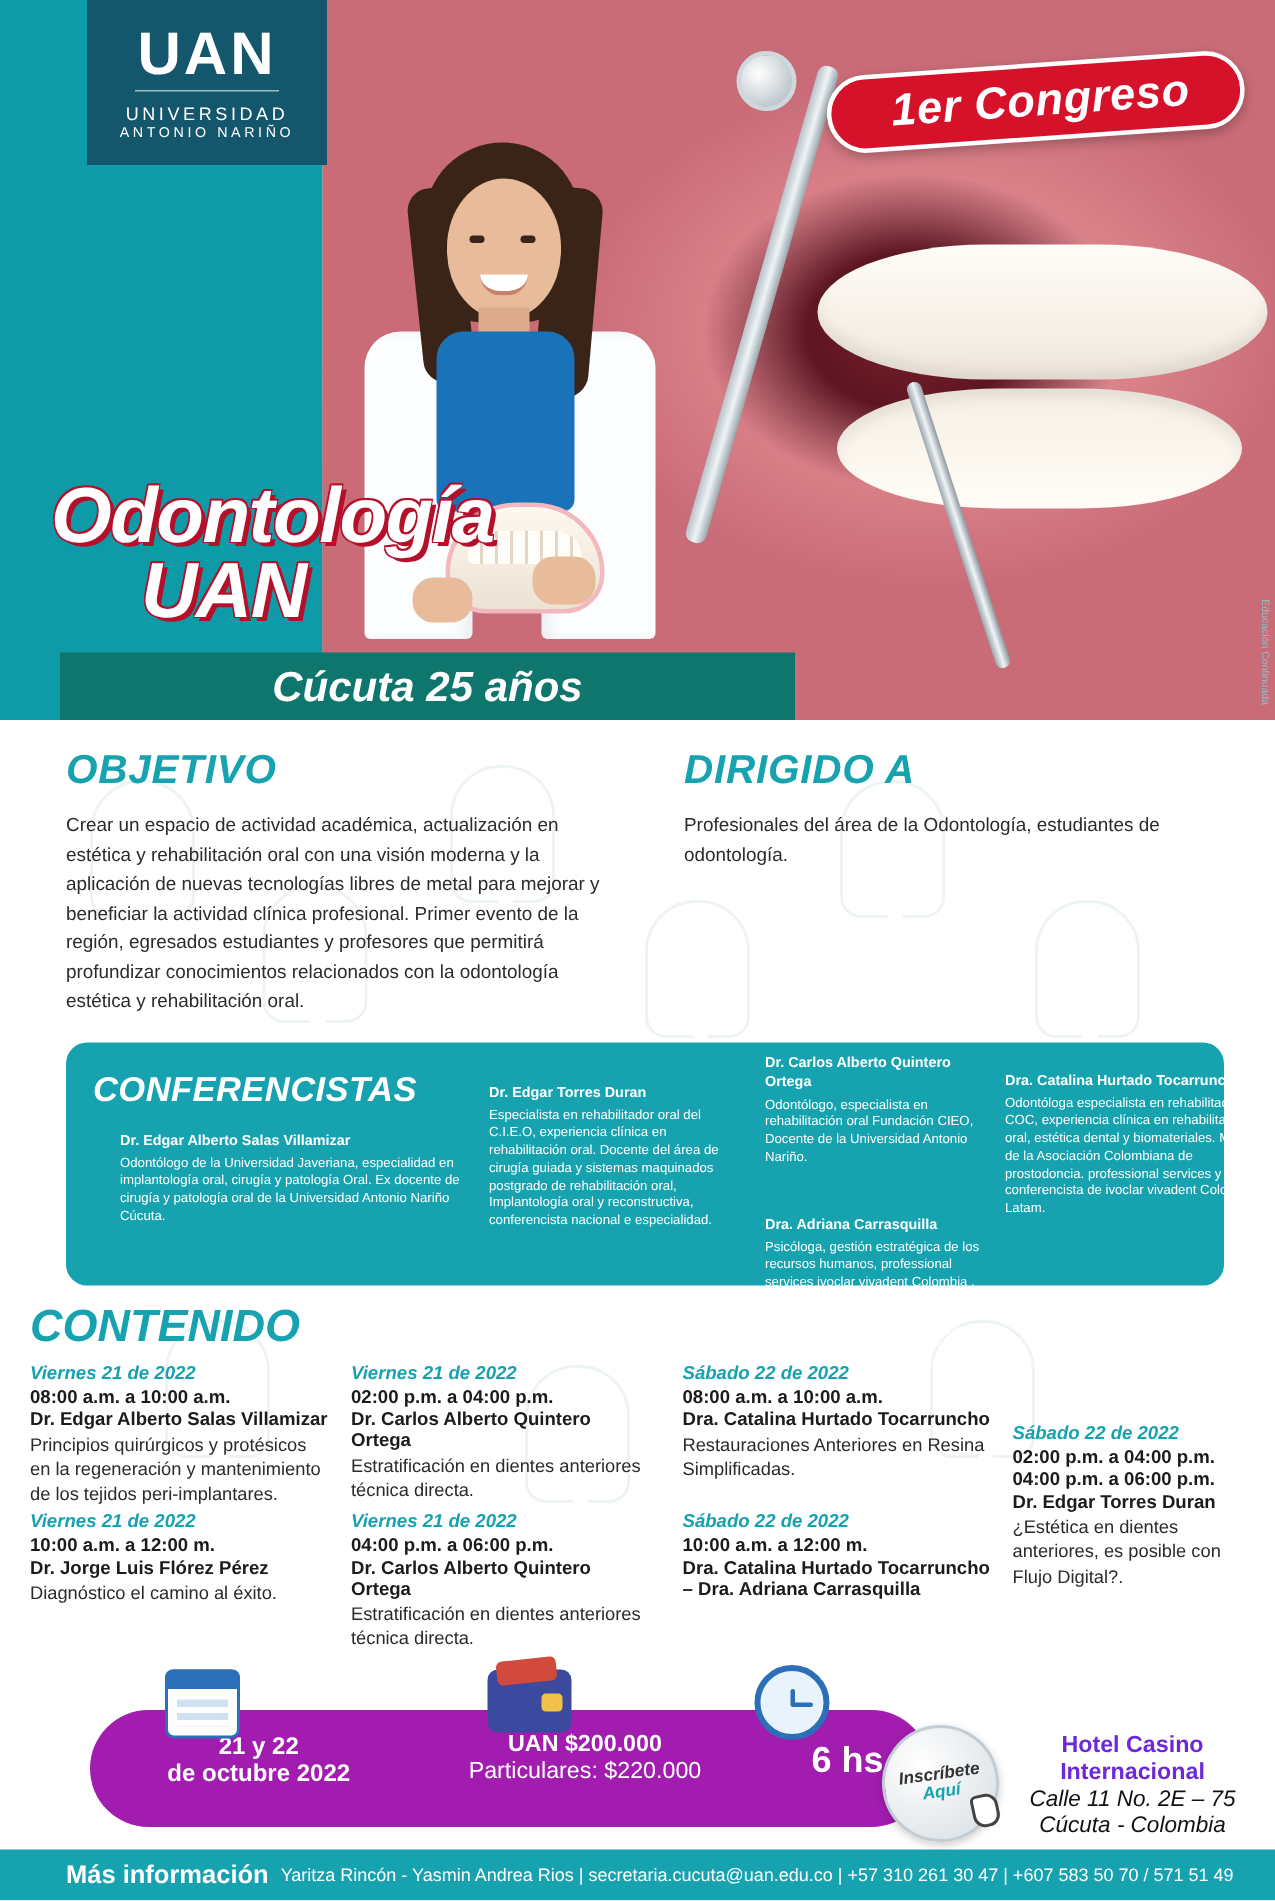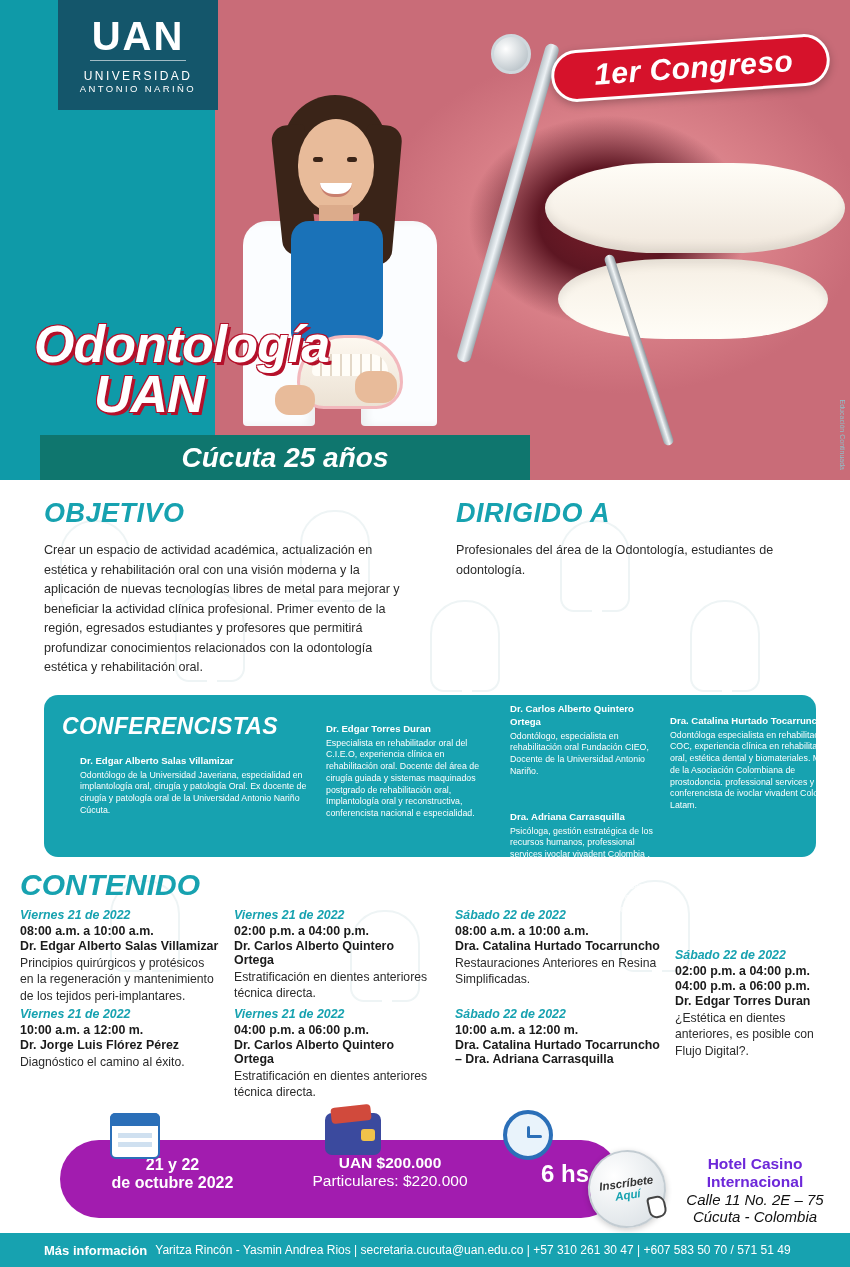--- a/index.html
+++ b/index.html
@@ -286,21 +286,21 @@
   }
   .venue .v1 { font-size: 15.5px; font-weight: bold; color: #6d28d9; }
   .venue .v2 { font-size: 15px; font-style: italic; color: #111; }
   .venue .v3 { font-size: 15px; font-style: italic; color: #111; }
 
   
   .bottom-bar {
     position: absolute; left: 0; top: 1233px; width: 850px; height: 34px;
     background: #17a2b0; display: flex; align-items: center;
   }
-  .bb-label { color: #fff; font-size: 13px; font-weight: bold; margin-left: 44px; }
+  .bb-label { color: #fff; font-size: 17px; font-weight: bold; margin-left: 44px; }
   .bb-text { color: #fff; font-size: 12px; margin-left: 8px; text-align: right; }
 
   .side-note {
     position: absolute; right: 4px; top: 470px; transform: rotate(90deg);
     transform-origin: right top; font-size: 7px; color: #8fbfc8; white-space: nowrap;
   }
 </style>
 </head>
 <body>
 

